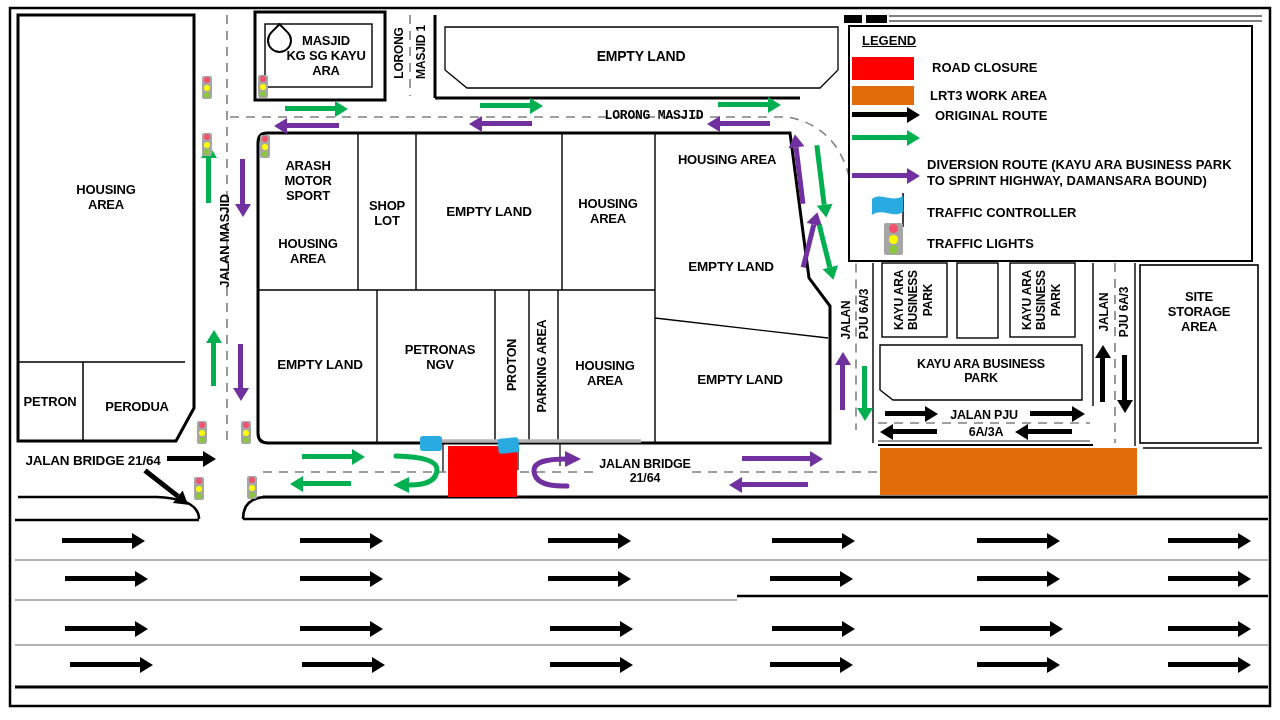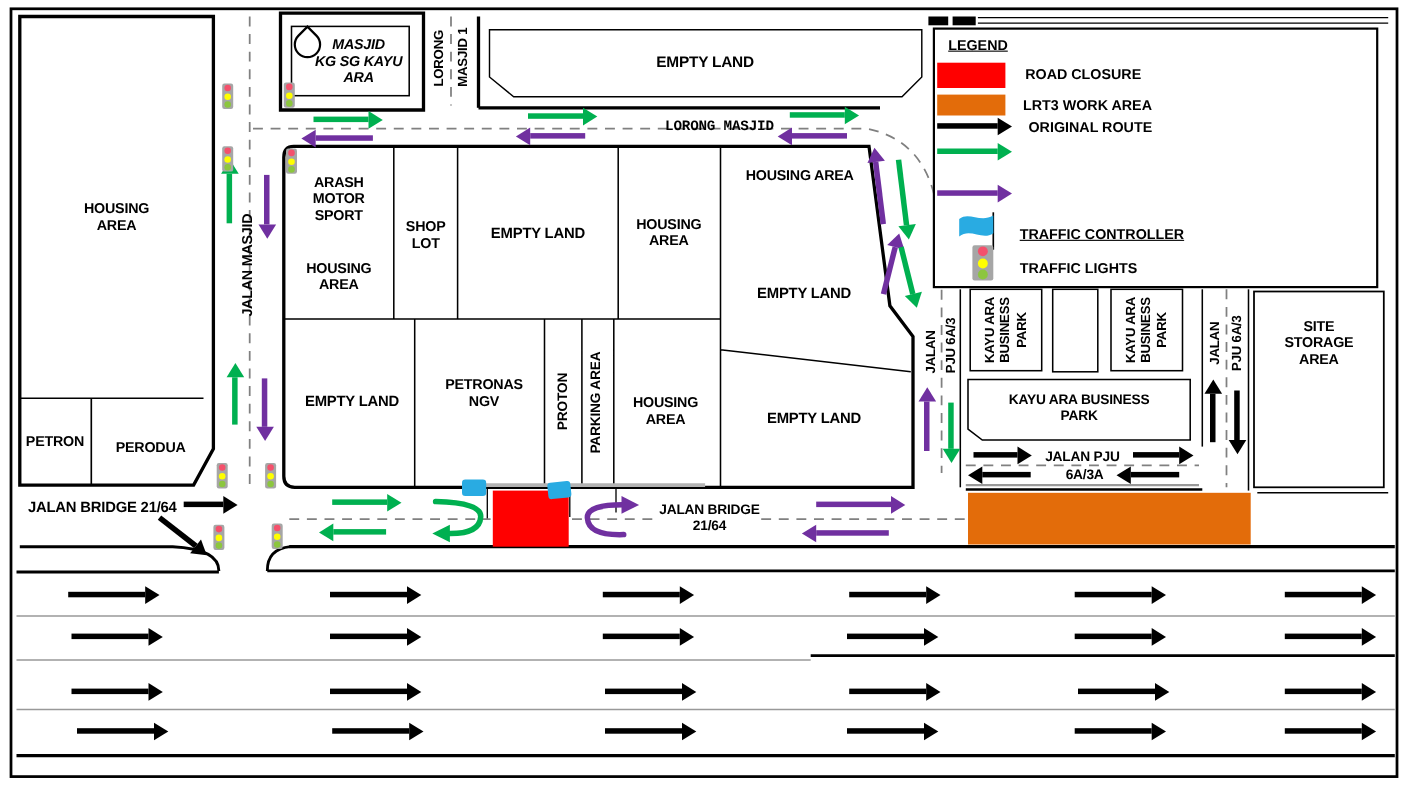--- a/index.html
+++ b/index.html
@@ -101,21 +101,21 @@
   </svg>
 
   <div class="fillbox" style="left:448px;top:446px;width:69px;height:51px;background:var(--red,#FF0000);"></div>
   <div class="fillbox" style="left:880px;top:448px;width:257px;height:47px;background:var(--orange,#E36C0A);"></div>
 
   <div class="lbl" style="left:106px;top:198px;font-size:13px;">HOUSING
 AREA</div>
   <div class="lbl" style="left:50px;top:402px;font-size:13px;">PETRON</div>
   <div class="lbl" style="left:137px;top:407px;font-size:13px;">PERODUA</div>
   <div class="vlbl" style="left:225px;top:241px;font-size:13px;">JALAN MASJID</div>
-  <div class="lbl" style="left:326px;top:56px;font-size:13px;font-style:italic;">MASJID
+  <div class="lbl" style="left:326px;top:56px;font-size:13px;">MASJID
 KG SG KAYU
 ARA</div>
   <div class="vlbl" style="left:399px;top:53px;font-size:12px;">LORONG</div>
   <div class="vlbl" style="left:421px;top:52px;font-size:12px;">MASJID 1</div>
   <div class="lbl" style="left:641px;top:56px;font-size:14px;">EMPTY LAND</div>
   <div class="lbl" style="left:654px;top:116px;font-size:13px;font-family:Liberation Mono, monospace;">LORONG MASJID</div>
   <div class="lbl" style="left:308px;top:181px;font-size:13px;">ARASH
 MOTOR
 SPORT</div>
   <div class="lbl" style="left:308px;top:252px;font-size:13px;">HOUSING
@@ -238,25 +238,27 @@
   <div id="legend">
     <div class="t">LEGEND</div>
     <div class="sw" style="top:30px;height:23px;background:var(--red,#FF0000);"></div>
     <div class="itxt" style="top:33px;left:82px;">ROAD CLOSURE</div>
     <div class="sw" style="top:59px;height:19px;background:var(--orange,#E36C0A);"></div>
     <div class="itxt" style="top:61px;left:80px;">LRT3 WORK AREA</div>
     <div class="ar r k" style="left:2px;top:85px;width:55px;"></div>
     <div class="itxt" style="top:81px;left:85px;">ORIGINAL ROUTE</div>
     <div class="ar r g" style="left:2px;top:108px;width:55px;"></div>
     <div class="ar r p" style="left:2px;top:146px;width:55px;"></div>
+    <div class="itxt" style="top:130px;left:77px;">DIVERSION ROUTE (KAYU ARA BUSINESS PARK
+TO SPRINT HIGHWAY, DAMANSARA BOUND)</div>
     <svg width="40" height="38" style="position:absolute;left:20px;top:164px;">
       <line x1="33" y1="2" x2="33" y2="36" stroke="#000" stroke-width="1.5"></line>
       <path d="M2,8 C11,1 21,12 33,5 L33,21 C23,28 12,16 2,24 Z" fill="var(--blue,#29ABE2)"></path>
     </svg>
-    <div class="itxt" style="top:178px;left:77px;text-decoration:underline;">TRAFFIC CONTROLLER</div>
+    <div class="itxt" style="top:178px;left:77px;">TRAFFIC CONTROLLER</div>
     <div class="tl big" style="left:34px;top:196px;">
         <i class="rd"></i>
         <i class="yl"></i>
         <i class="gr"></i>
       </div>
     <div class="itxt" style="top:209px;left:77px;">TRAFFIC LIGHTS</div>
   </div>
 
 <div class="ar r k" style="left: 62px; top: 538px; width: 70px;"></div>
     <div class="ar r k" style="left: 300px; top: 538px; width: 70px;"></div>

